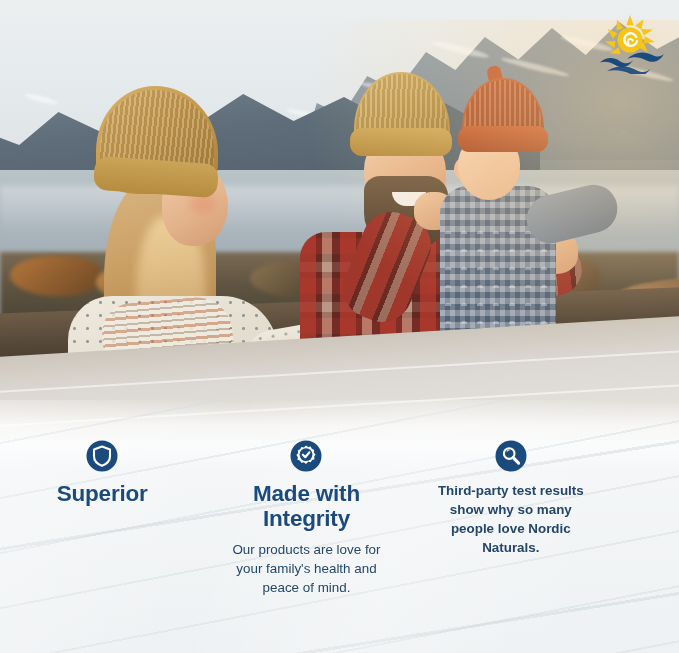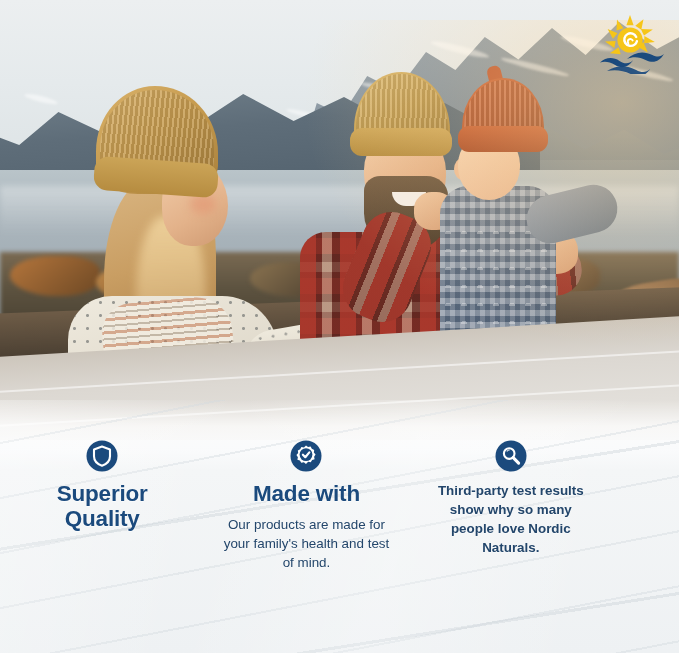--- a/index.html
+++ b/index.html
@@ -552,36 +552,36 @@
 
     <div class="feature c1">
       <div class="f-icon-wrap">
         <svg class="f-icon" viewBox="0 0 32 32">
           <circle cx="16" cy="16" r="15.5" fill="#1b4a7d"></circle>
           <path d="M16 6.6 L24 9.6 V16.2 C24 20.6 20.7 24 16 25.8 C11.3 24 8 20.6 8 16.2 V9.6 Z" fill="none" stroke="#ffffff" stroke-width="2.1" stroke-linejoin="round" stroke-linecap="round"></path>
           <path d="M16 11.2 L20.4 12.8 V16.4 C20.4 18.9 18.5 20.9 16 22 C13.5 20.9 11.6 18.9 11.6 16.4 V12.8 Z" fill="#ffffff" opacity="0"></path>
           <path d="M13.1 16.3 L15.4 18.6 L19.3 14.3" fill="none" stroke="#ffffff" stroke-width="0" stroke-linecap="round" stroke-linejoin="round"></path>
         </svg>
       </div>
-      <h3 class="f-title"><span>Superior</span><br><span>Quality</span></h3>
+      <h3 class="f-title"><span>Superior</span><br></h3>
     </div>
 
     <div class="feature c2">
       <div class="f-icon-wrap">
         <svg class="f-icon" viewBox="0 0 32 32">
           <circle cx="16" cy="16" r="15.5" fill="#1b4a7d"></circle>
           <g fill="#ffffff">
             <path d="M16 5.4 l2.05 1.62 2.56-.52 1.2 2.32 2.36 1.11-.35 2.59 1.75 1.95-1.46 2.17.5 2.57-2.45.9-1.45 2.18-2.56-.5L16 23.9l-2.15-1.6-2.56.5-1.45-2.18-2.45-.9.5-2.57-1.46-2.17 1.75-1.95-.35-2.59 2.36-1.11 1.2-2.32 2.56.52z"></path>
           </g>
           <circle cx="16" cy="14.6" r="6.4" fill="#1b4a7d"></circle>
           <path d="M12.9 14.7 L15.3 17.2 L19.3 12.4" fill="none" stroke="#ffffff" stroke-width="2.2" stroke-linecap="round" stroke-linejoin="round"></path>
         </svg>
       </div>
-      <h3 class="f-title"><span>Made with</span><br></h3>
-      <p class="f-body">Our products are made for your family's health and test of mind.</p>
+      <h3 class="f-title"><span>Made with</span><br><span>Integrity</span></h3>
+      <p class="f-body">Our products are love for your family's health and peace of mind.</p>
     </div>
 
     <div class="feature c3">
       <div class="f-icon-wrap">
         <svg class="f-icon" viewBox="0 0 32 32">
           <circle cx="16" cy="16" r="15.5" fill="#1b4a7d"></circle>
           <circle cx="14.2" cy="13.6" r="5.3" fill="none" stroke="#ffffff" stroke-width="2.1"></circle>
           <path d="M18.2 17.7 L23.6 23.1" stroke="#ffffff" stroke-width="3.1" stroke-linecap="round"></path>
           <path d="M12.1 11.1 a3.4 3.4 0 0 1 2.3 -1.1" fill="none" stroke="#ffffff" stroke-width="1.1" stroke-linecap="round" opacity=".85"></path>
         </svg>

